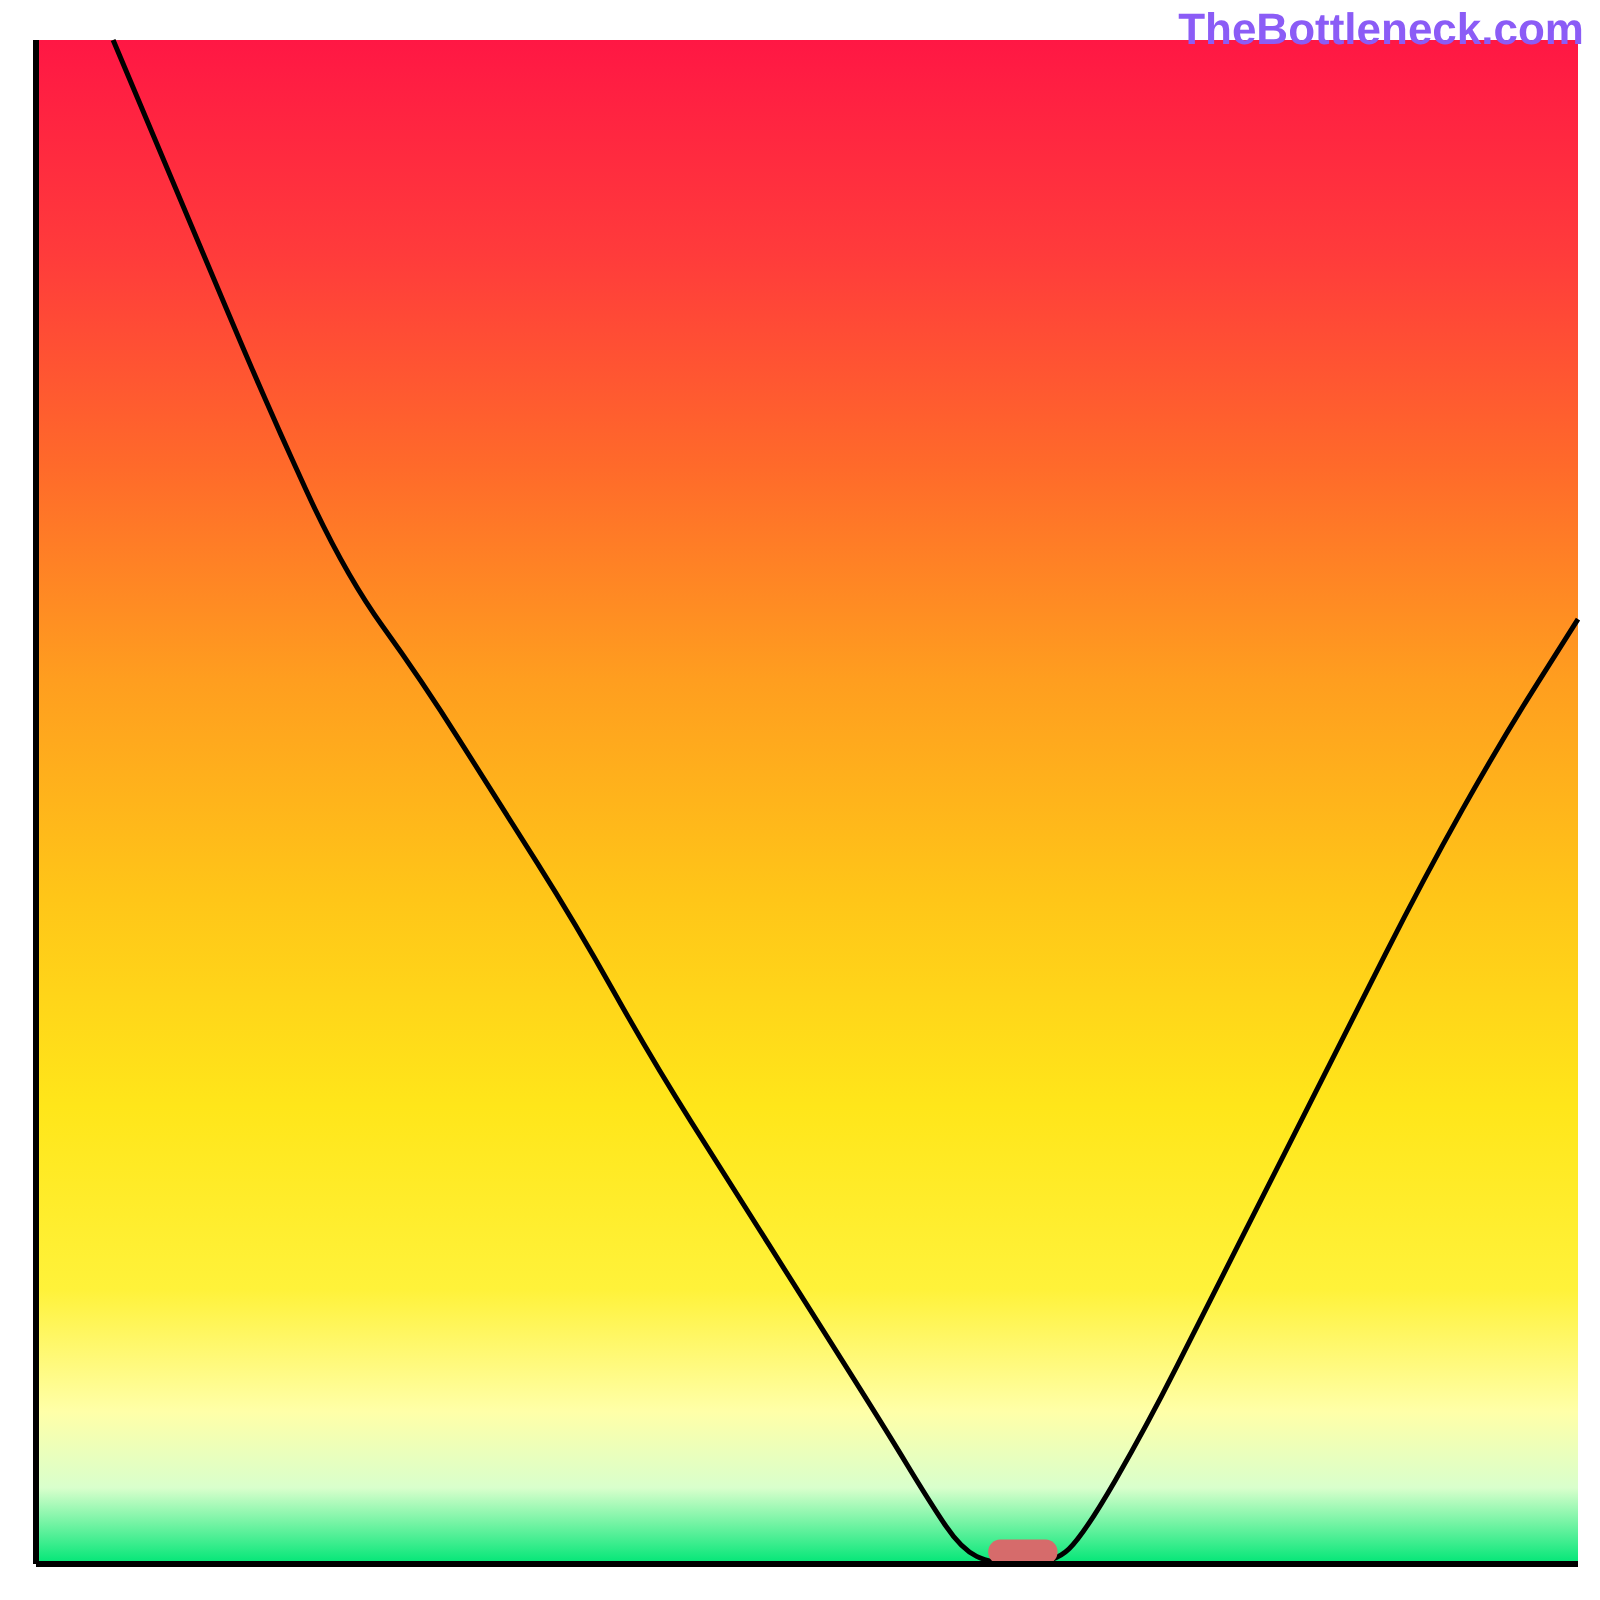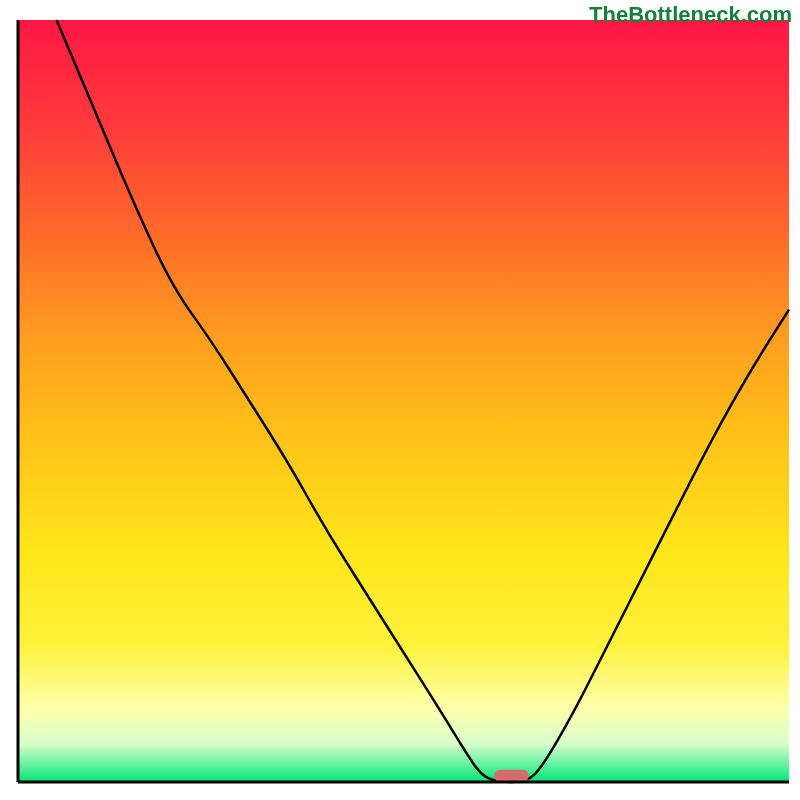--- a/index.html
+++ b/index.html
@@ -15,21 +15,21 @@
     height: 800px;
     background: #ffffff;
   }
   .watermark {
     position: absolute;
     top: 2px;
     right: 8px;
     font-family: Arial, Helvetica, sans-serif;
     font-size: 22px;
     font-weight: bold;
-    color: #15803d;
+    color: #8b5cf6;
     z-index: 10;
   }
   svg.chart {
     position: absolute;
     top: 0;
     left: 0;
   }
 </style>
 </head>
 <body>

